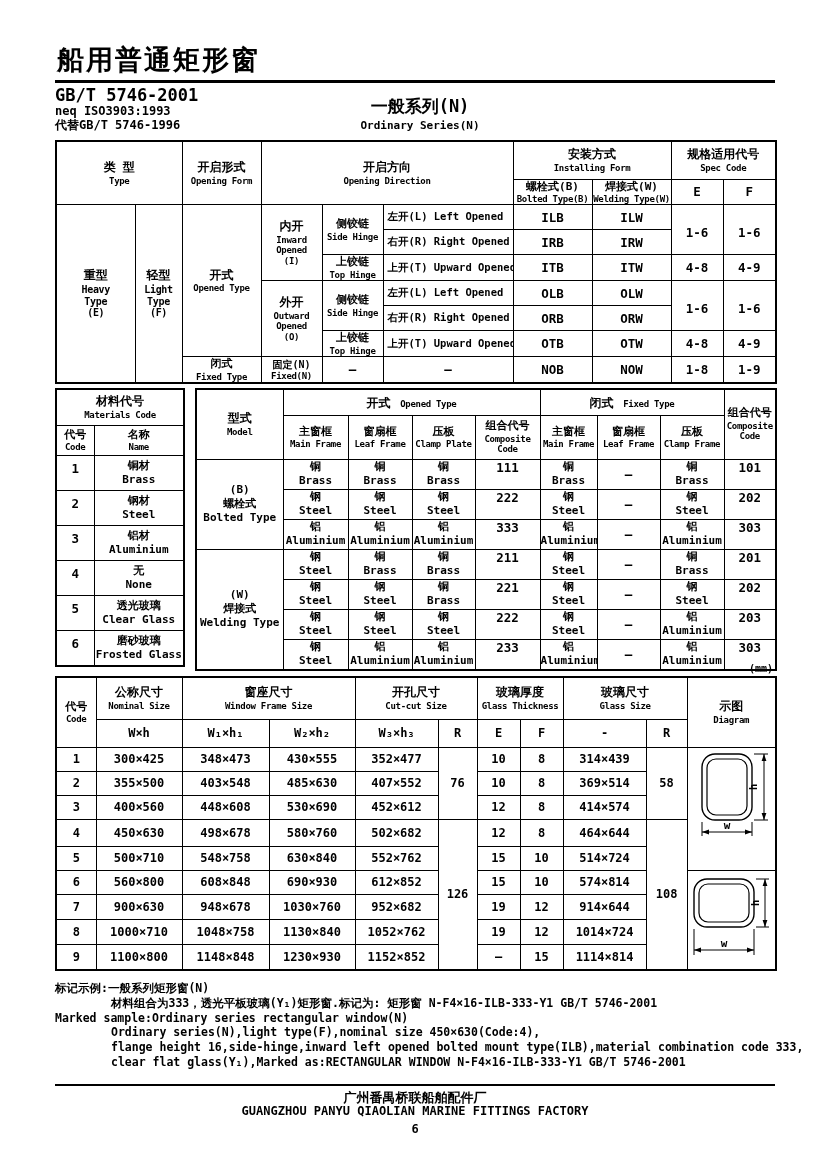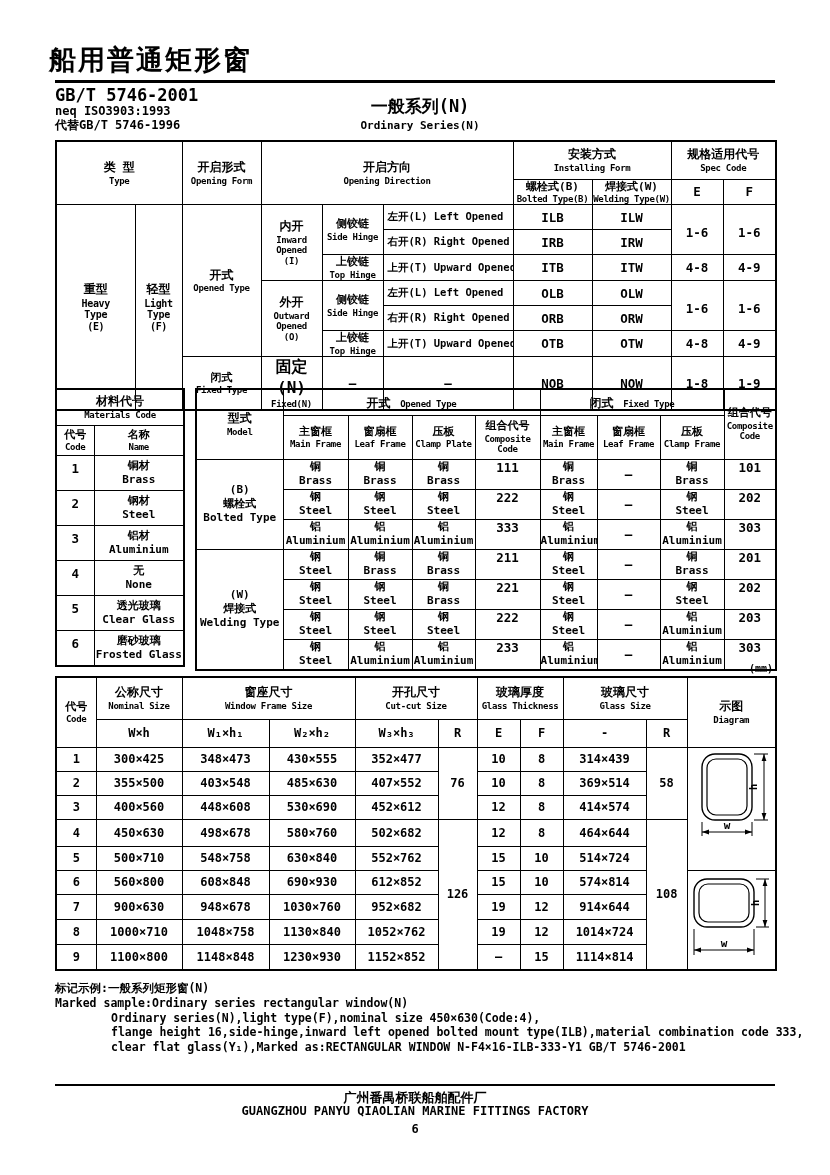--- a/index.html
+++ b/index.html
@@ -1,19 +1,19 @@
 <!DOCTYPE html>
 <html><head>
 <meta charset="utf-8">
 <style>
   html,body{margin:0;padding:0;background:#e8e8e8;}
   .page{position:relative;width:830px;height:1175px;background:#ffffff;color:#000;
         font-family:"DejaVu Sans Mono","DejaVu Sans",monospace;overflow:hidden;}
   .abs{position:absolute;}
-  .title-zh{left:49px;top:42px;font-size:27px;font-weight:bold;letter-spacing:2px;text-align:right;}
+  .title-zh{left:57px;top:42px;font-size:27px;font-weight:bold;letter-spacing:2px;text-align:right;}
   .title-en{right:55px;top:53px;font-size:20px;font-weight:bold;}
   .title-rule{left:55px;top:80px;width:720px;height:3px;background:#000;}
   .std-no{left:55px;top:85px;font-size:17px;font-weight:bold;}
   .std-neq{left:55px;top:104px;font-size:12px;font-weight:bold;}
   .std-rep{left:55px;top:117px;font-size:12px;font-weight:bold;}
   .series{left:255px;top:95px;width:330px;text-align:center;}
   .series .s-zh{font-size:17px;font-weight:bold;display:block;}
   .series .s-en{font-size:11px;font-weight:bold;display:block;margin-top:1px;}
 
   table{border-collapse:collapse;table-layout:fixed;}
@@ -181,21 +181,21 @@
       <td class="code">OTW</td>
       <td class="code">4-8</td>
       <td class="code">4-9</td>
     </tr>
     <tr style="height:26px">
       <td>
             <span class="zh" style="font-size:11px">闭式</span>
             <span class="en">Fixed Type</span>
           </td>
       <td>
-            <span class="zh" style="font-size:16px">固定(N)</span>
+            <span class="zh" style="font-size:10px">固定(N)</span>
             <span class="en">Fixed(N)</span>
           </td>
       <td class="code">—</td>
       <td class="code">—</td>
       <td class="code">NOB</td>
       <td class="code">NOW</td>
       <td class="code">1-8</td>
       <td class="code">1-9</td>
     </tr>
   </tbody>
@@ -613,20 +613,21 @@
       <td class="num">1152×852</td>
       <td class="num">—</td>
       <td class="num">15</td>
       <td class="num">1114×814</td>
     </tr>
   </tbody>
     </table>
 
   <div class="abs notes">
     <div>标记示例:一般系列矩形窗(N)</div>
+    <div class="ind">材料组合为333，透光平板玻璃(Y₁)矩形窗.标记为: 矩形窗  N-F4×16-ILB-333-Y1  GB/T 5746-2001</div>
     <div>Marked sample:Ordinary series rectangular window(N)</div>
     <div class="ind">Ordinary series(N),light type(F),nominal size 450×630(Code:4),</div>
     <div class="ind">flange height 16,side-hinge,inward left opened bolted mount type(ILB),material combination code 333,</div>
     <div class="ind">clear flat glass(Y₁),Marked as:RECTANGULAR WINDOW  N-F4×16-ILB-333-Y1  GB/T 5746-2001</div>
   </div>
 
   <div class="abs foot-rule"></div>
   <div class="abs f-zh">广州番禺桥联船舶配件厂</div>
   <div class="abs f-en">GUANGZHOU PANYU QIAOLIAN MARINE FITTINGS FACTORY</div>
   <div class="abs f-pg">6</div>

